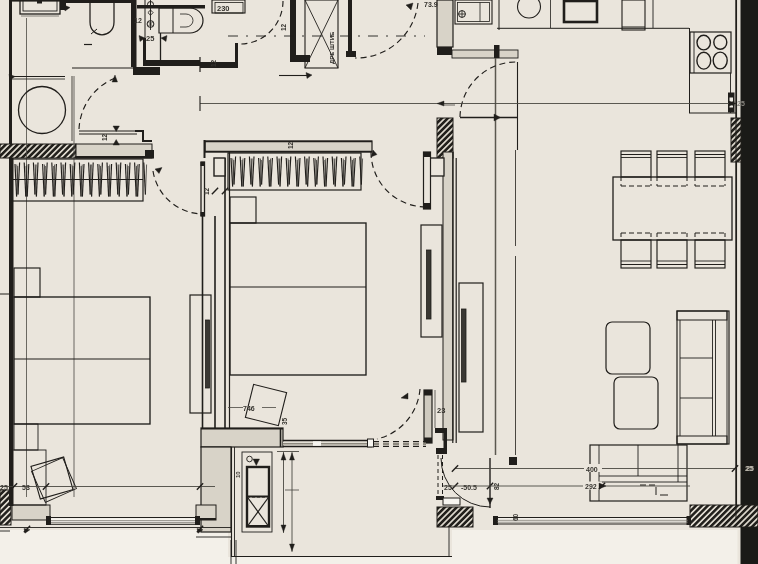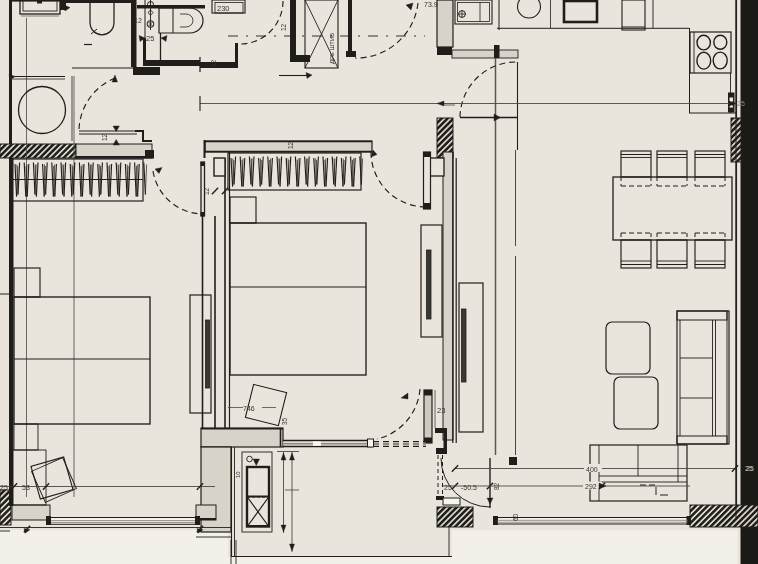--- a/index.html
+++ b/index.html
@@ -1,15 +1,15 @@
 <!DOCTYPE html>
 <html><head><meta charset="utf-8"><title>floorplan</title>
 <style>
 html,body{margin:0;padding:0;background:#eae5dc;font-family:"Liberation Sans", sans-serif;}
-#page{position:relative;width:758px;height:564px;overflow:hidden;}
+#page{position:relative;width:758px;height:564px;overflow:hidden;font-weight:bold;}
 svg{display:block;}
 </style></head>
 <body>
 <div id="page">
 <svg width="758" height="564" viewBox="0 0 758 564">
 <defs>
 <pattern id="ht" width="4.2" height="4.2" patternUnits="userSpaceOnUse" patternTransform="rotate(45)">
 <rect width="4.2" height="4.2" fill="#ddd8cd"></rect>
 <rect width="2.5" height="4.2" fill="#211f1b"></rect>
 </pattern>

